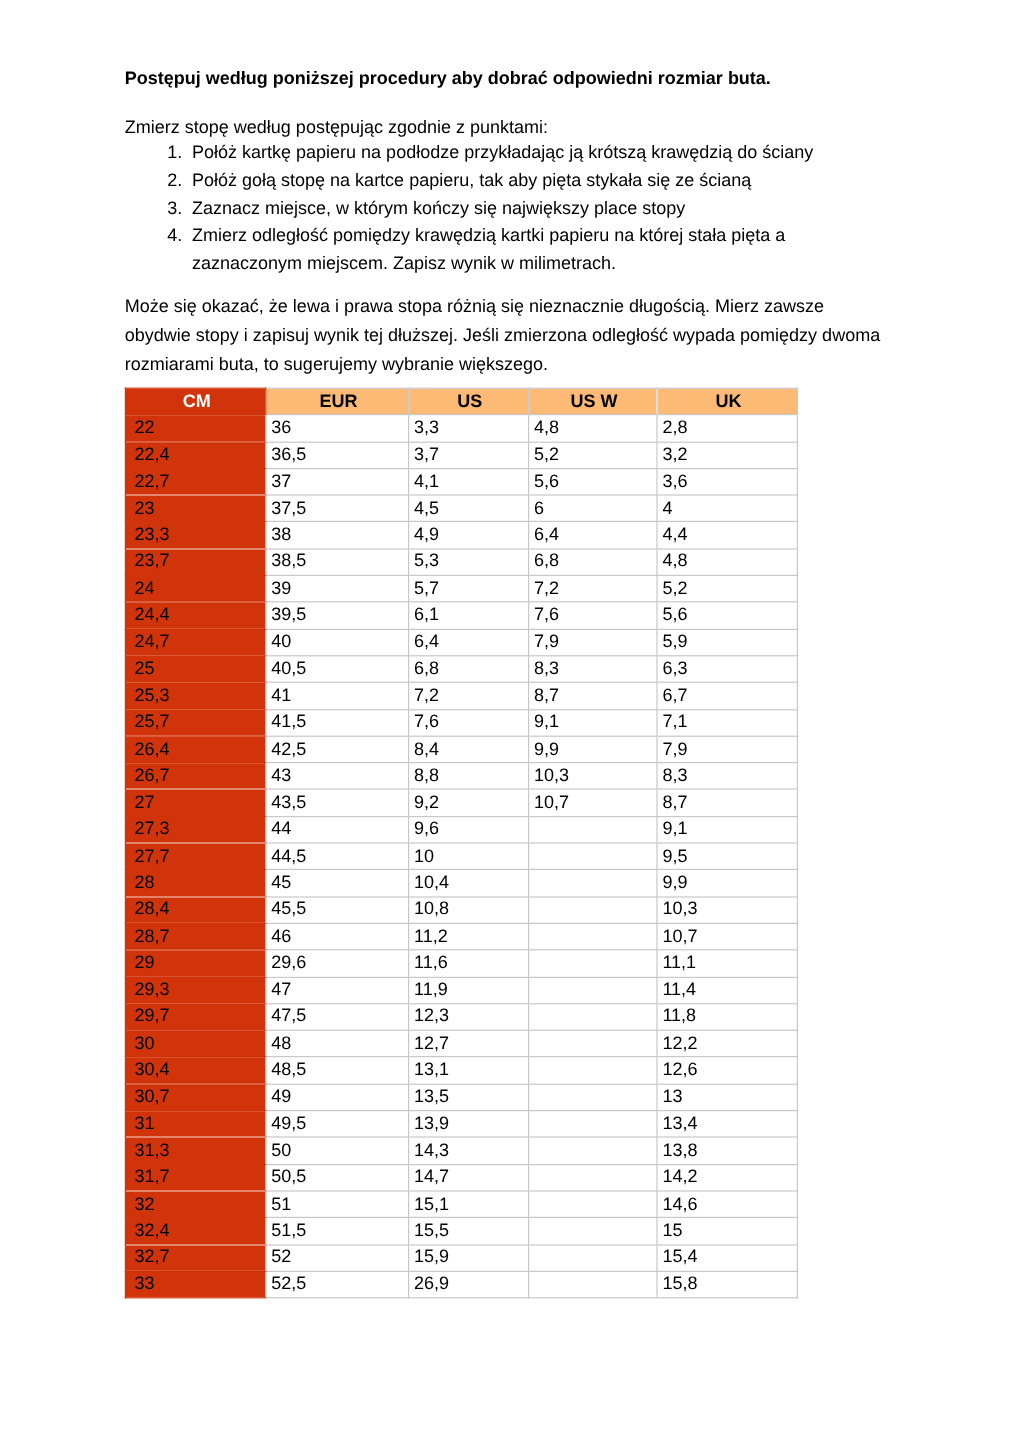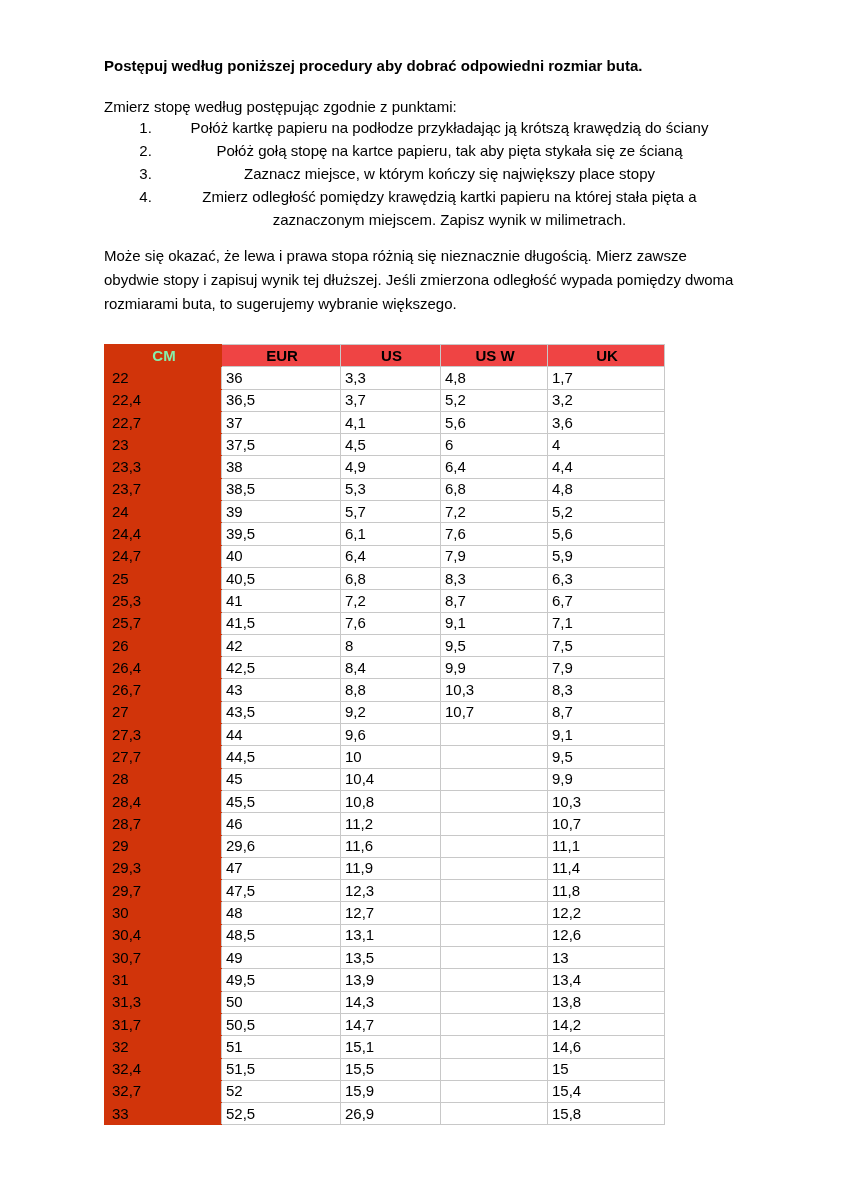--- a/index.html
+++ b/index.html
@@ -29,26 +29,25 @@
   }
   .steps {
     font-size: 15px;
     list-style-type: decimal;
     padding-left: 52px;
     margin-bottom: 13px;
   }
   .steps li {
     line-height: 23px;
     padding-left: 4px;
-    text-align: center;
   }
   .note {
     font-size: 15px;
     line-height: 24px;
-    margin-bottom: 28px;
+    margin-bottom: 7px;
   }
   table.size-table {
     border-collapse: collapse;
     table-layout: fixed;
     width: 560px;
   }
   .size-table th,
   .size-table td {
     border: 1px solid #c8c8c8;
     height: 22.3px;
@@ -56,25 +55,25 @@
     line-height: 20px;
     padding: 0 2px 0 4px;
     text-align: left;
     vertical-align: middle;
     white-space: nowrap;
     overflow: hidden;
   }
   .size-table th {
     font-weight: bold;
     text-align: center;
-    background: #ef4444;
+    background: #fdba74;
   }
   .size-table th.cm {
     background: #d1340a;
-    color: #86efac;
+    color: #ffffff;
     border-color: #d1340a;
   }
   .size-table td.cm {
     background: #d1340a;
     color: #000000;
     border-color: #d1340a;
     border-right-color: #c8c8c8;
     padding-left: 7px;
     margin-left: 33px;
   }
@@ -113,21 +112,21 @@
           <th>US W</th>
           <th>UK</th>
         </tr>
     </thead>
     <tbody>
         <tr>
           <td class="cm">22</td>
           <td>36</td>
           <td>3,3</td>
           <td>4,8</td>
-          <td>1,7</td>
+          <td>2,8</td>
         </tr>
         <tr>
           <td class="cm">22,4</td>
           <td>36,5</td>
           <td>3,7</td>
           <td>5,2</td>
           <td>3,2</td>
         </tr>
         <tr>
           <td class="cm">22,7</td>
@@ -193,27 +192,20 @@
           <td>6,7</td>
         </tr>
         <tr>
           <td class="cm">25,7</td>
           <td>41,5</td>
           <td>7,6</td>
           <td>9,1</td>
           <td>7,1</td>
         </tr>
         <tr>
-          <td class="cm">26</td>
-          <td>42</td>
-          <td>8</td>
-          <td>9,5</td>
-          <td>7,5</td>
-        </tr>
-        <tr>
           <td class="cm">26,4</td>
           <td>42,5</td>
           <td>8,4</td>
           <td>9,9</td>
           <td>7,9</td>
         </tr>
         <tr>
           <td class="cm">26,7</td>
           <td>43</td>
           <td>8,8</td>

